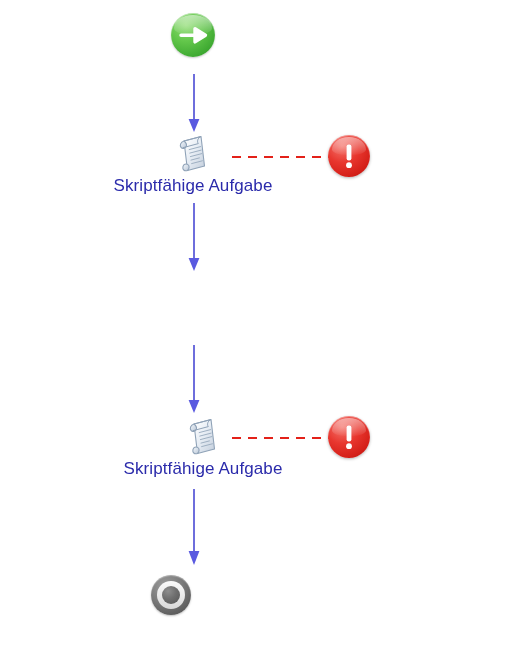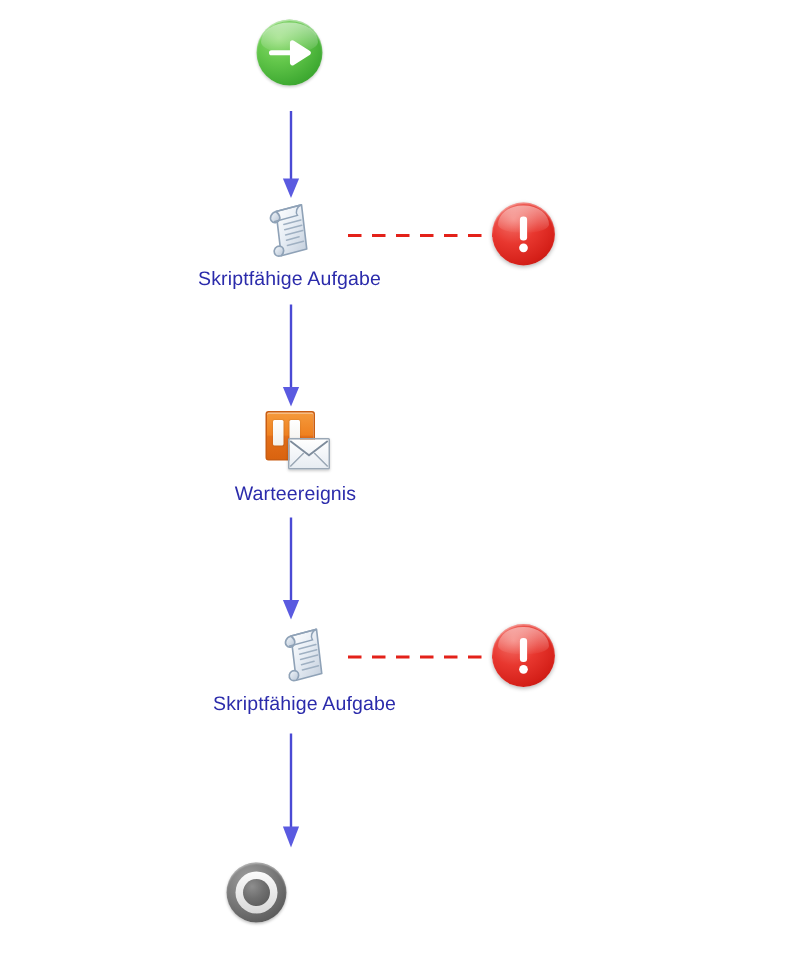--- a/index.html
+++ b/index.html
@@ -32,21 +32,21 @@
 
   .node-icon {
     width: 46px;
     height: 46px;
     position: relative;
     display: block;
   }
 
   .node-label {
     margin-top: 2px;
-    font-size: 13px;
+    font-size: 17px;
     line-height: 16px;
     color: #2b2bab;
     white-space: nowrap;
     letter-spacing: 0.1px;
     text-align: center;
   }
 
   
   .start-circle {
     position: absolute;
@@ -247,36 +247,20 @@
     <div class="node-icon error-icon">
       <div class="error-circle"></div>
       <svg class="error-bang" viewBox="0 0 46 46">
         <rect x="20.6" y="11.4" width="4.8" height="16" rx="2.2" fill="#ffffff"></rect>
         <circle cx="23" cy="32.2" r="2.9" fill="#ffffff"></circle>
       </svg>
     </div>
     <div class="node-label"></div>
   </div>
 
-  <div class="node" style="left:150px; top:273px; width:94px;">
-    <div class="node-icon">
-      <div class="wait-wrap">
-        <div class="wait-square"></div>
-        <div class="pause-bar left"></div>
-        <div class="pause-bar right"></div>
-        <div class="envelope">
-          <svg width="26" height="19" viewBox="0 0 26 19">
-            <path d="M0.5 1 L13 10.5 L25.5 1" fill="none" stroke="#7e8c9c" stroke-width="1.2"></path>
-            <path d="M0.5 18 L9.5 9 M25.5 18 L16.5 9" fill="none" stroke="#9aa7b5" stroke-width="1"></path>
-          </svg>
-        </div>
-      </div>
-    </div>
-    <div class="node-label">Warteereignis</div>
-  </div>
 
   <div class="node" style="left:132px; top:413px; width:142px;">
     <div class="node-icon">
       <svg class="script-svg" viewBox="0 0 46 46">
         <path d="M14 11 L31 6.5 L34.5 36 L17.5 40.5 Z" fill="url(#pg)" stroke="#8fa2b7" stroke-width="1.1" stroke-linejoin="round"></path>
         <path d="M14 11 C10.5 12.1 9.5 15.5 11 17.4 C12.4 19.2 15.4 18.6 16.3 16.4 C17 14.7 16.1 12.8 14 11 Z" fill="url(#pg2)" stroke="#8fa2b7" stroke-width="1.1" stroke-linejoin="round"></path>
         <path d="M14 11 L31 6.5 C27.6 7.9 26.8 11.6 28.3 13.6 L12.6 17.8" fill="none" stroke="#8fa2b7" stroke-width="1"></path>
         <path d="M17.5 40.5 C14.2 41.5 12.4 39.4 12.9 36.8 C13.4 34.4 16 33.4 17.9 34.6 C19.6 35.7 19.5 38.6 17.5 40.5 Z" fill="url(#pg2)" stroke="#8fa2b7" stroke-width="1.1" stroke-linejoin="round"></path>
         <g stroke="#9fb0c2" stroke-width="1" stroke-linecap="round">
           <line x1="19.2" y1="19.6" x2="30.6" y2="16.6"></line>

